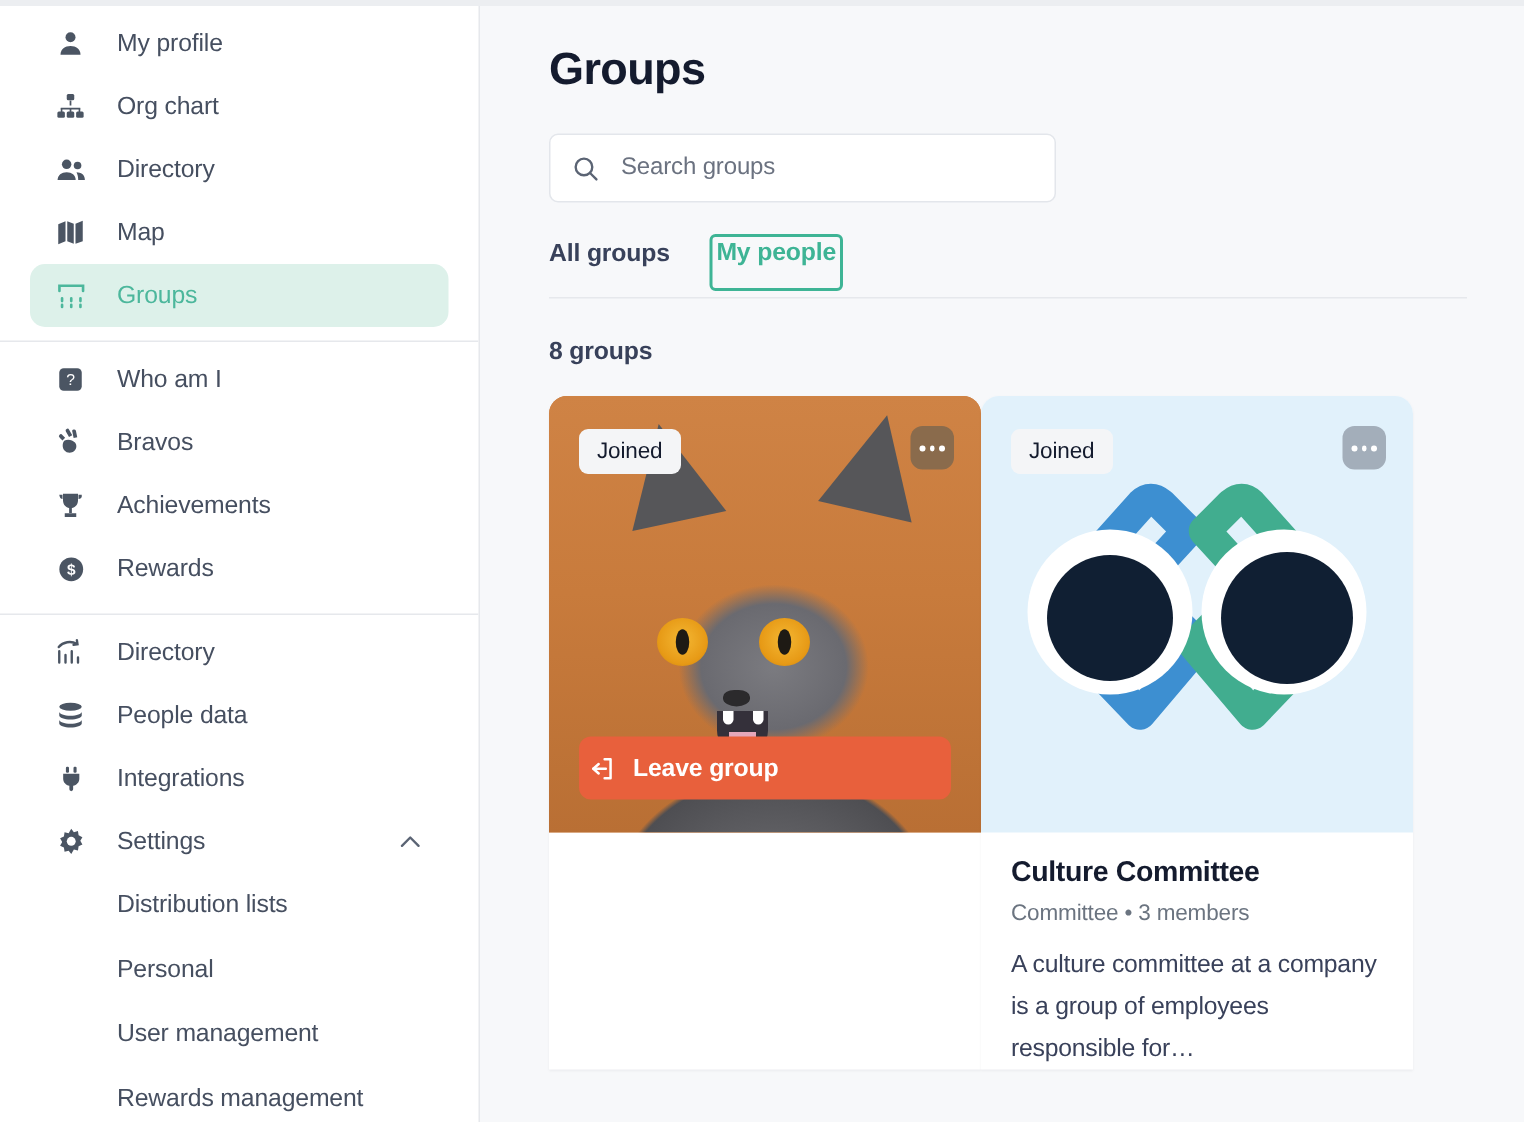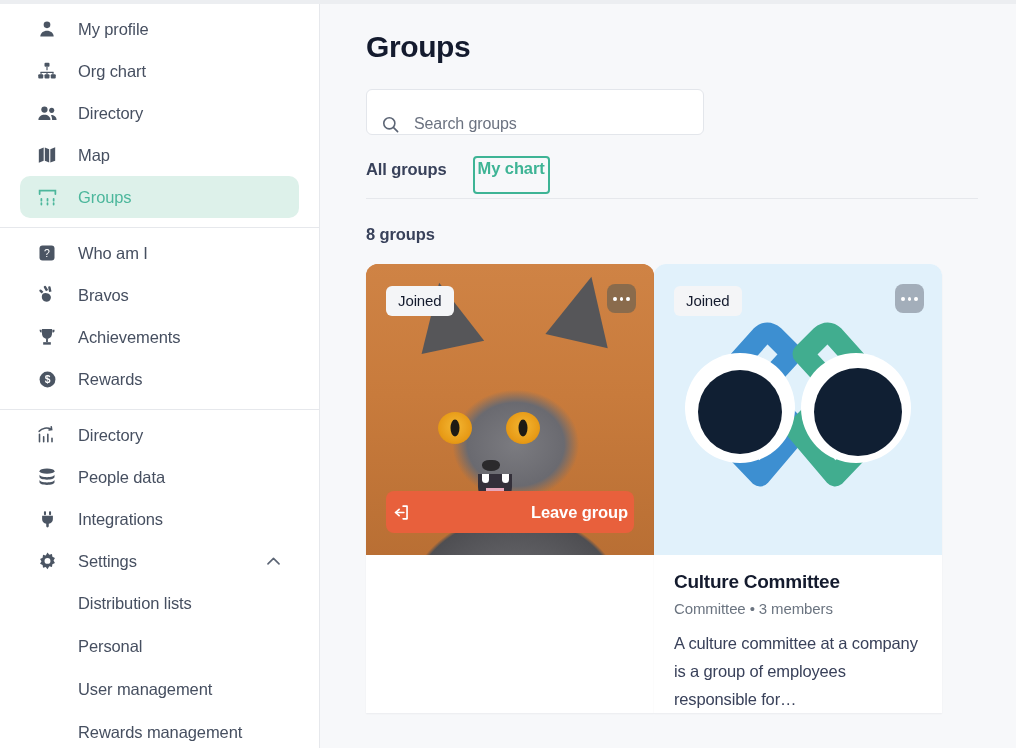--- a/index.html
+++ b/index.html
@@ -100,21 +100,21 @@
     letter-spacing: -0.4px;
     margin: 0 0 25px 0;
   }
 
   .search-wrap {
     width: 338px;
     height: 46px;
     background: #ffffff;
     border: 1px solid #e3e6eb;
     border-radius: 6px;
-    display: flex; align-items: flex-end;
+    display: flex; align-items: center;
     padding: 0 14px;
     margin-bottom: 24px;
   }
   .search-icon { color: #5b6474; display:flex; margin-right: 12px; }
   .search-input {
     border: 0; outline: 0; background: transparent;
     font-family: "Liberation Sans", sans-serif;
     font-size: 16px;
     color: #5b6474;
     width: 100%;
@@ -276,21 +276,21 @@
     position: absolute;
     left: 20px; right: 20px; bottom: 22px;
     height: 42px;
     background: #e8603c;
     color: #ffffff;
     border: 0; border-radius: 8px;
     font-family: "Liberation Sans", sans-serif;
     font-size: 16.5px;
     font-weight: bold;
     letter-spacing: -0.1px;
-    display: flex; align-items: center; justify-content: space-between;
+    display: flex; align-items: center; justify-content: flex-start;
     gap: 11px;
     cursor: pointer;
     z-index: 3;
   }
   .leave-btn svg { display:block; }
 
   .card-body { padding: 16px 20px 0 20px; }
   .card-title {
     font-size: 19px; font-weight: bold;
     color: #141b2e;
@@ -509,21 +509,21 @@
         <svg width="19" height="19" viewBox="0 0 24 24" fill="none" stroke="currentColor" stroke-width="2" stroke-linecap="round">
             <circle cx="10.5" cy="10.5" r="7"></circle>
             <line x1="15.6" y1="15.6" x2="21" y2="21"></line>
           </svg>
       </span>
       <input class="search-input" type="text" placeholder="Search groups" style="">
     </div>
 
     <div class="tabs">
       <button class="tab">All groups</button>
-      <button class="tab focused">My chart</button>
+      <button class="tab focused">My people</button>
     </div>
 
     <div class="count-label">8 groups</div>
 
     <div class="cards">
 
       <article class="card">
         <div class="card-media cats">
           <div class="cat">
             <span class="cat-ear l"></span>

